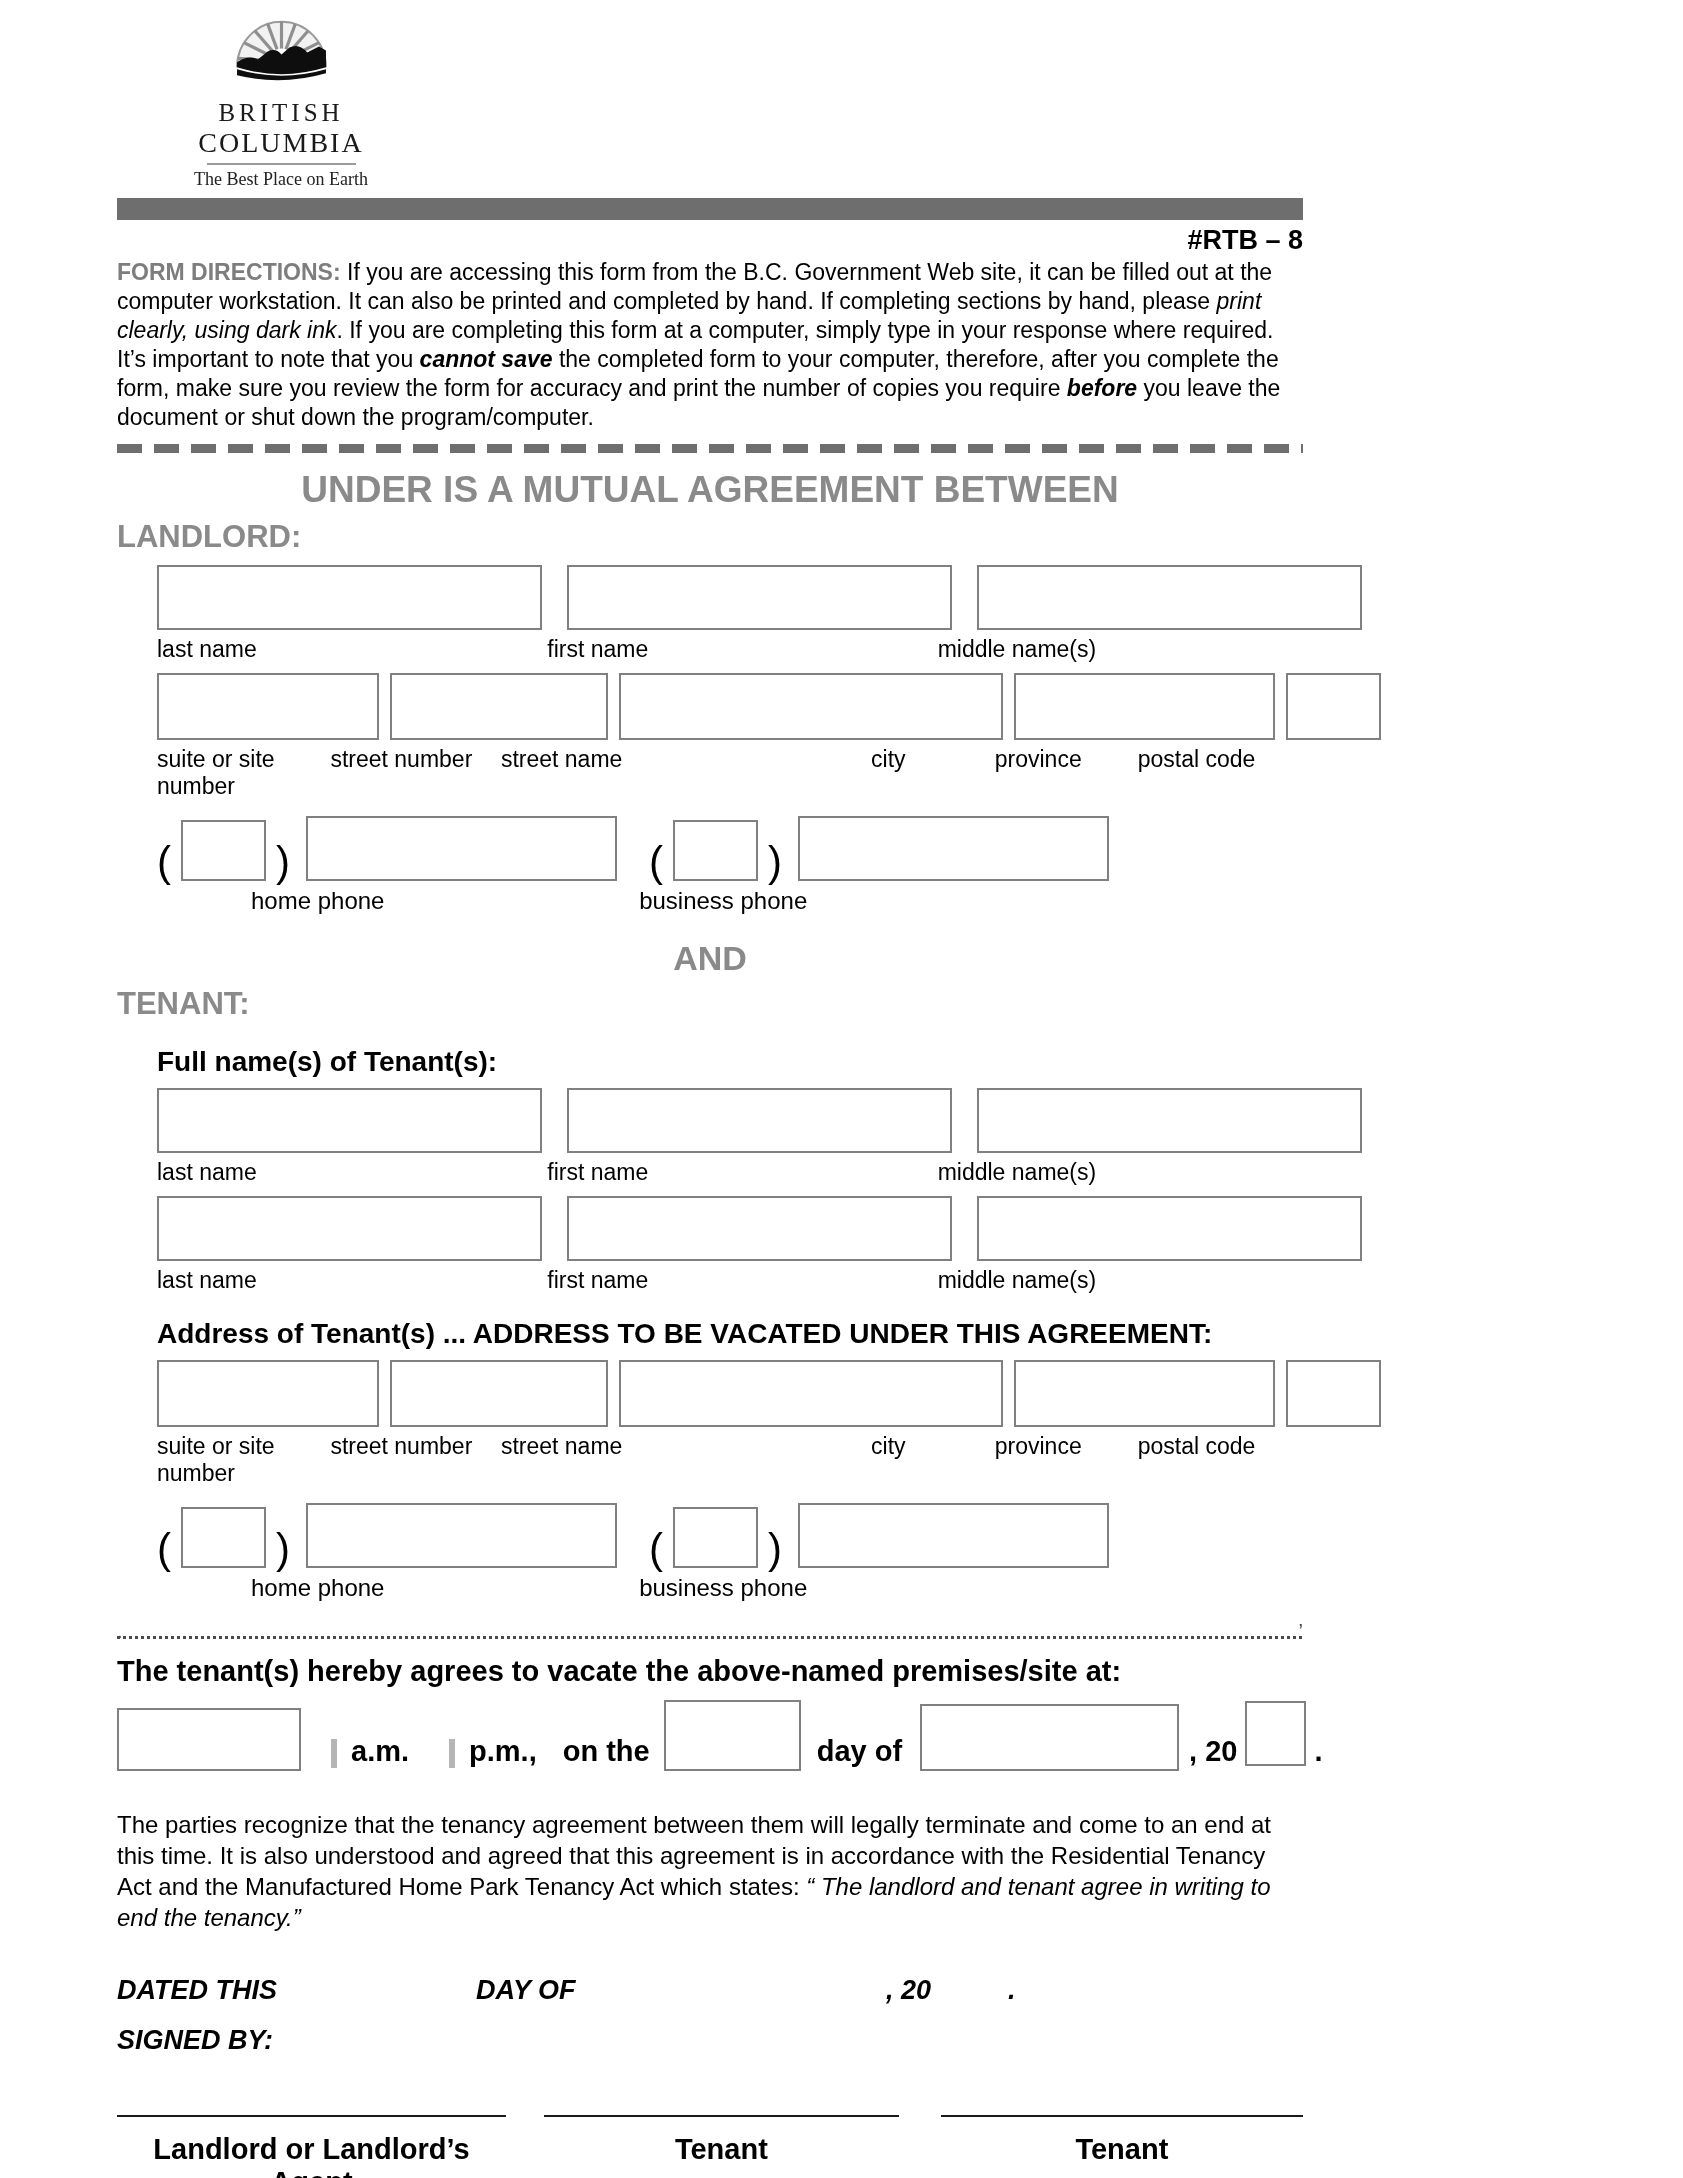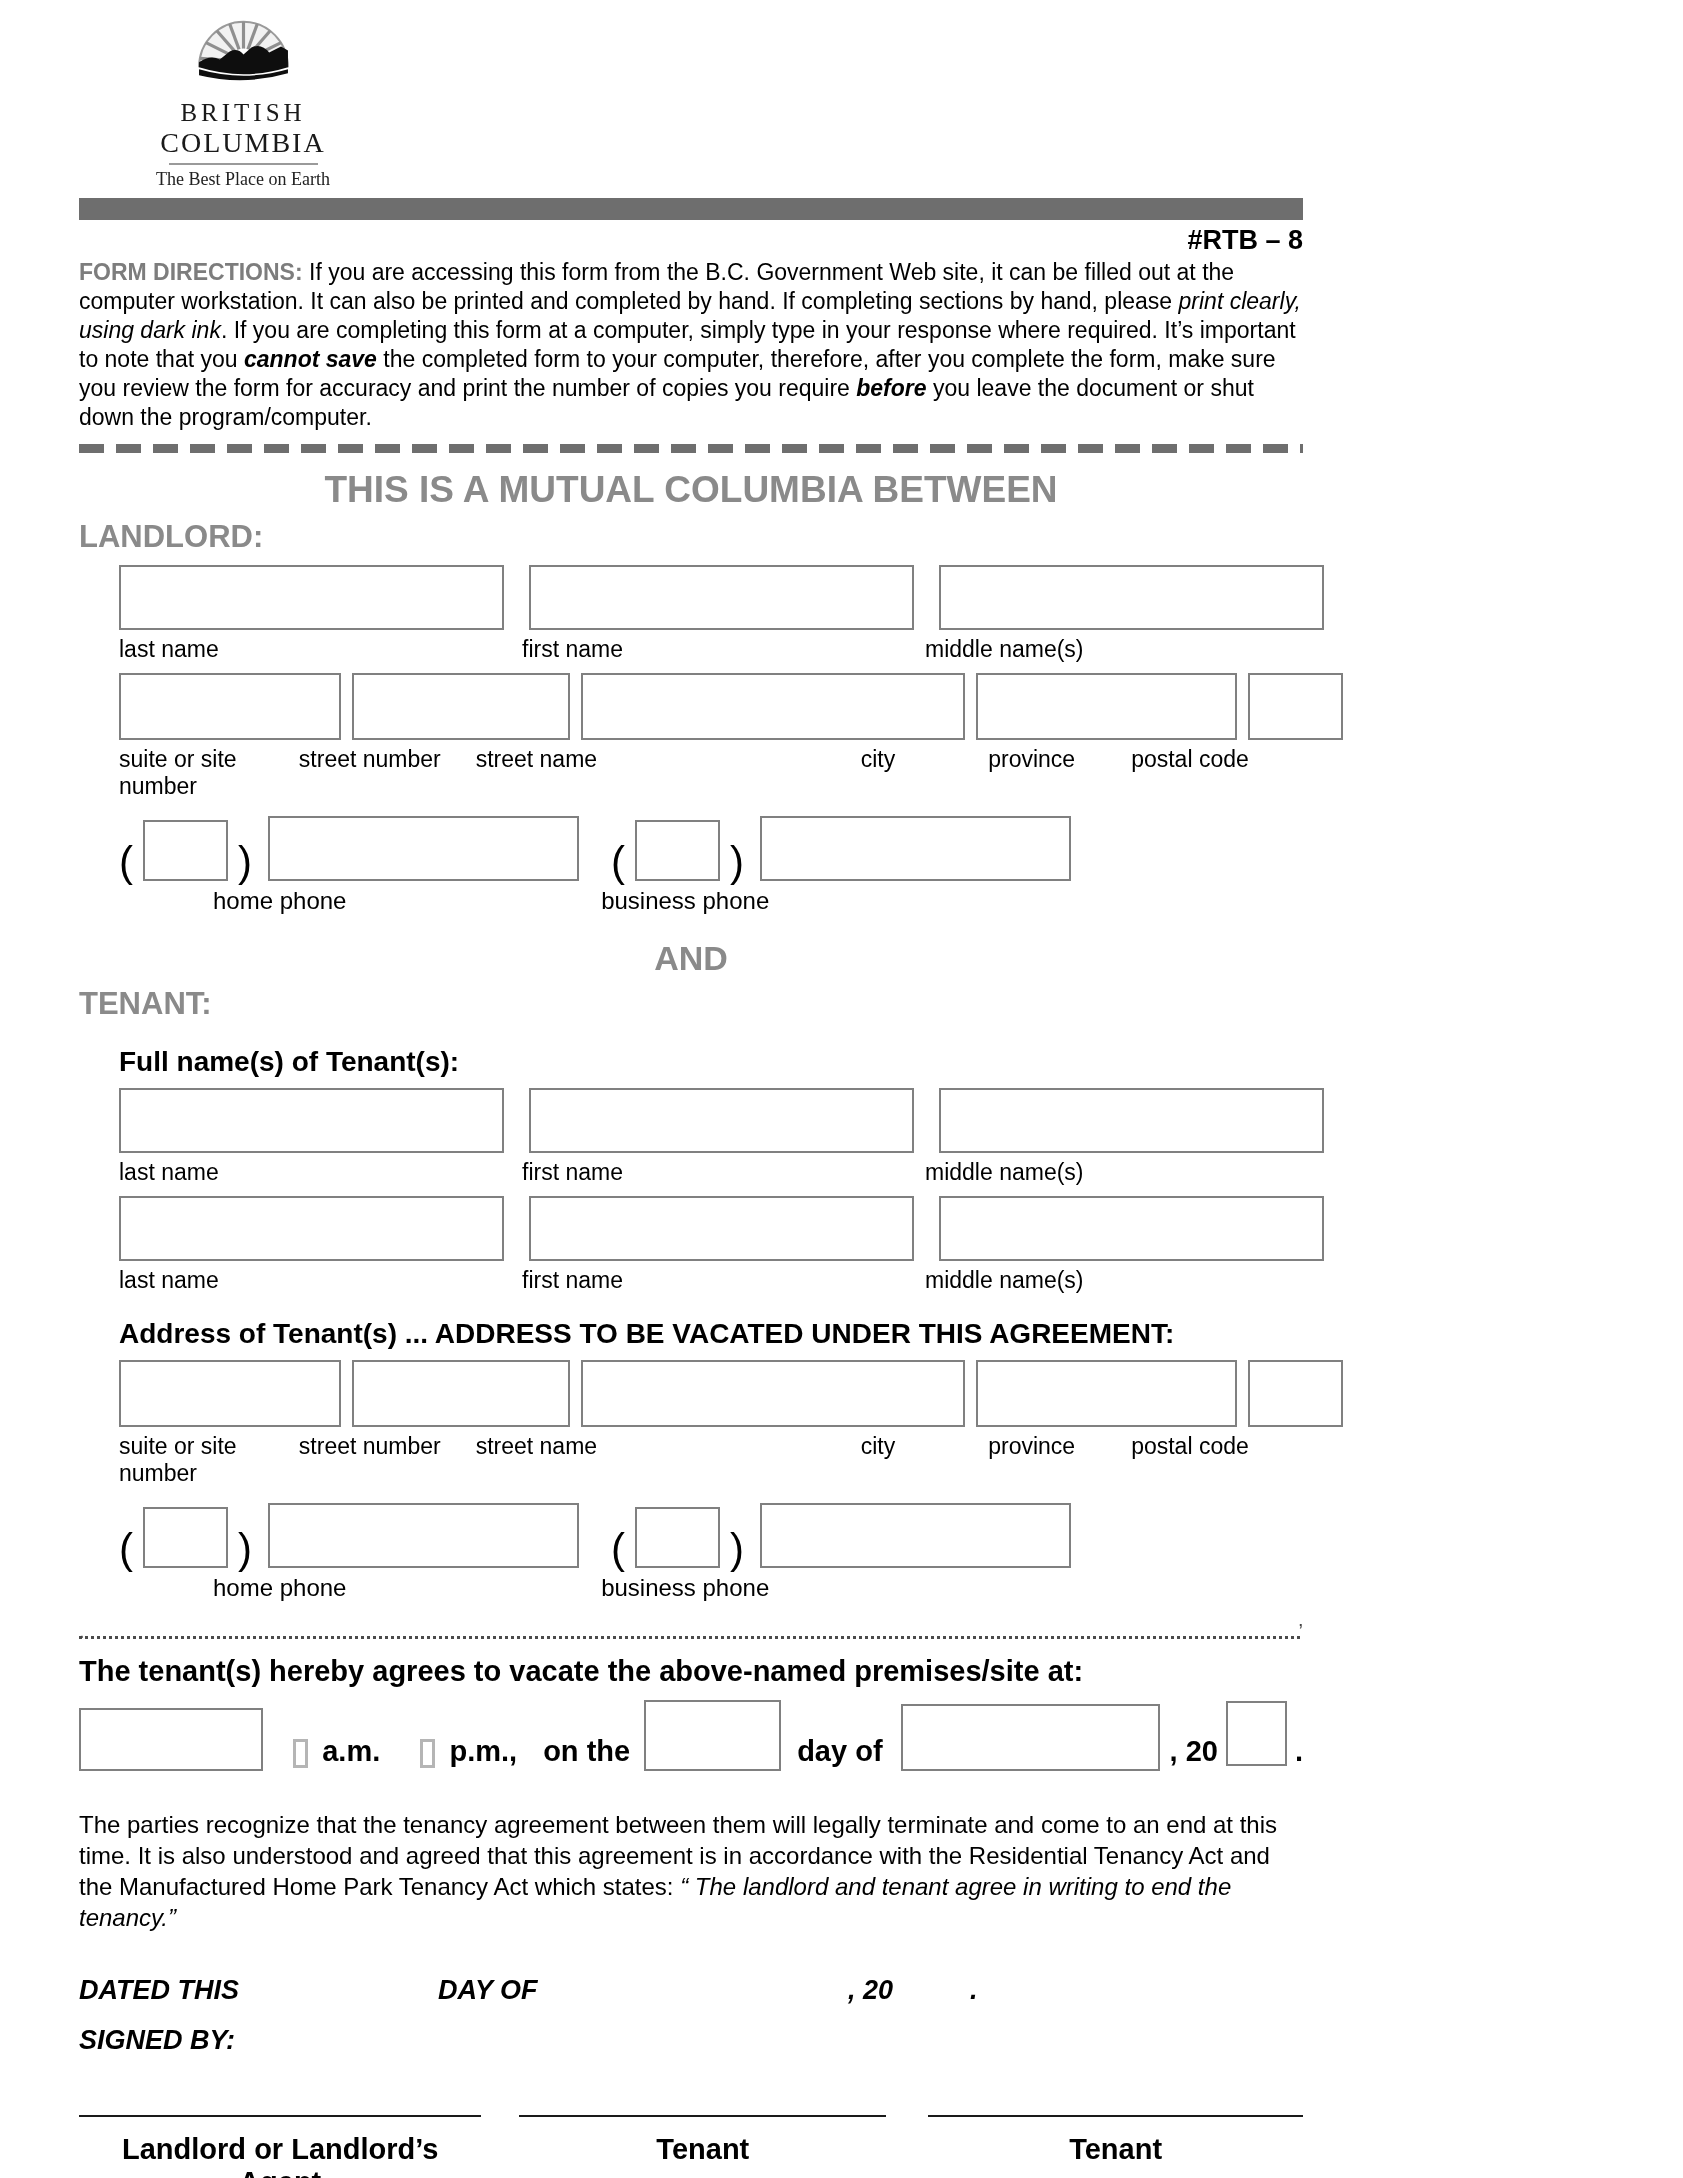--- a/index.html
+++ b/index.html
@@ -1,18 +1,18 @@
 <!DOCTYPE html>
 <html><head>
 <meta charset="utf-8">
 <style>
   html,body{margin:0;padding:0;background:#fff;}
   .page{
     position:relative;width:1382px;height:2178px;box-sizing:border-box;
-    padding:10px 79px 0 79px;overflow:hidden;background:#fff;color:#000;
+    padding:10px 79px 0 117px;overflow:hidden;background:#fff;color:#000;
     font-family:"Liberation Sans",sans-serif;
   }
   
   .header{display:flex;justify-content:space-between;align-items:flex-start;}
   .logo{width:248px;text-align:center;margin-left:40px;}
   .logo-name1{font-family:"Liberation Serif",serif;font-size:25px;letter-spacing:4px;color:#1a1a1a;margin-top:2px;}
   .logo-name2{font-family:"Liberation Serif",serif;font-size:28px;letter-spacing:2px;color:#1a1a1a;}
   .logo-rule{width:149px;border-top:2px solid #9a9a9a;margin:4px auto 4px auto;}
   .logo-tagline{font-family:"Liberation Serif",serif;font-size:18px;color:#222;}
   .title{flex:1;text-align:right;font-size:47px;font-weight:bold;margin-top:51px;letter-spacing:0px;}
@@ -111,21 +111,21 @@
 
   <div class="topbar"></div>
   <div class="rtb">#RTB – 8</div>
 
   <div class="directions">
     <span class="dir-label">FORM DIRECTIONS:</span><span>  If you are accessing this form from the B.C. Government Web site, it can be filled out at the computer workstation. It can also be printed and completed by hand.  If completing sections by hand, please </span><span class="it">print clearly, using dark ink</span><span>.  If you are completing this form at a computer, simply type in your response where required.  It’s important to note that you </span><span class="bi">cannot save</span><span> the completed form to your computer, therefore, after you complete the form, make sure you review the form for accuracy and print the number of copies you require </span><span class="bi">before</span><span> you leave the document or shut down the program/computer.</span>
   </div>
 
   <div class="dashed"></div>
 
-  <div class="agreement-heading">THIS IS A MUTUAL COLUMBIA BETWEEN</div>
+  <div class="agreement-heading">UNDER IS A MUTUAL AGREEMENT BETWEEN</div>
 
   <div class="section-heading">LANDLORD:</div>
 
   <div class="name-row">
     <input class="fbox" type="text" style="">
     <input class="fbox" type="text" style="">
     <input class="fbox" type="text" style="">
   </div>
   <div class="name-labels">
     <span>last name</span>

